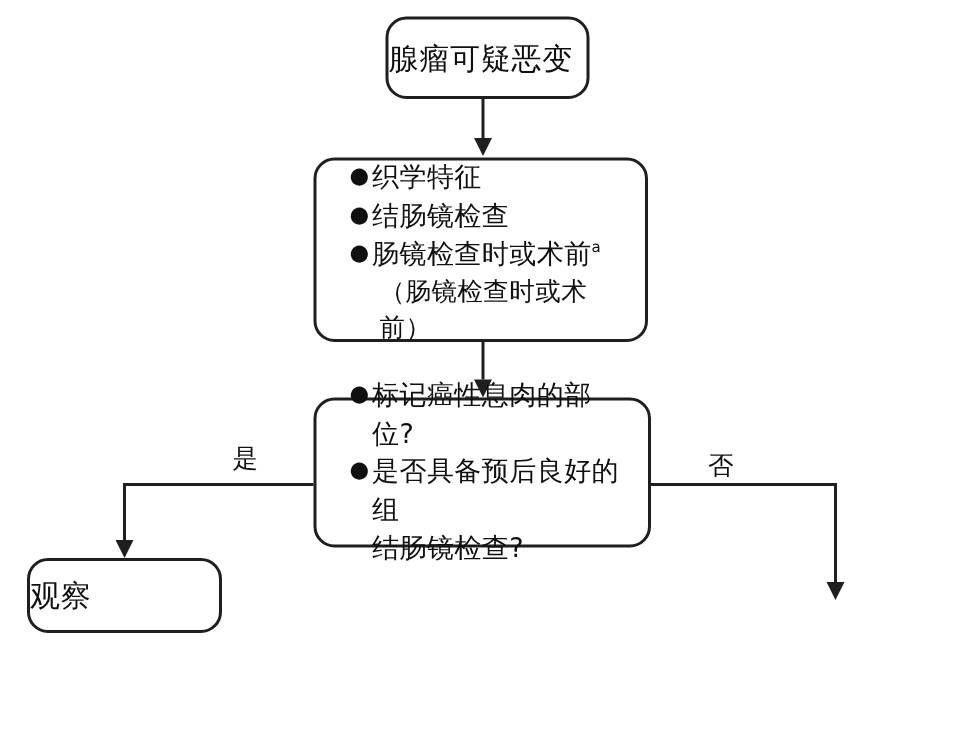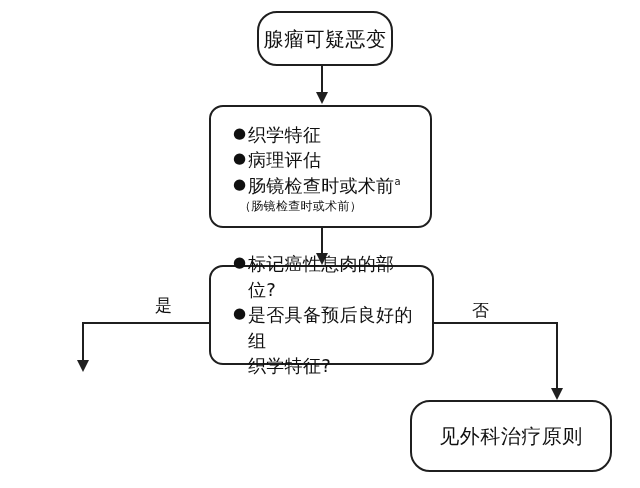--- a/index.html
+++ b/index.html
@@ -19,23 +19,21 @@
     position: absolute;
     box-sizing: border-box;
     background: #ffffff;
     border: 2px solid #1f1f1f;
     border-radius: 14px;
     color: #101010;
   }
   .node-center {
     display: flex;
     align-items: center;
-    justify-content: center;
     text-align: center;
-    border-radius: 20px;
   }
   .node-title {
     font-size: 20px;
     line-height: 1.2;
     letter-spacing: 0.5px;
   }
   .bullet-list {
     position: absolute;
     box-sizing: border-box;
     padding: 14px 10px 10px 22px;
@@ -55,24 +53,25 @@
   .bullet-dot {
     flex: 0 0 auto;
     width: 15px;
     font-size: 15px;
     line-height: 1.55;
   }
   .bullet-text {
     flex: 1 1 auto;
   }
   .cont-row {
-    font-size: 12px;
+    font-size: 17px;
     line-height: 1.42;
     letter-spacing: 0.3px;
     padding-left: 6px;
+    margin-left: 14px;
   }
   .sup {
     font-size: 10px;
     vertical-align: super;
     line-height: 0;
   }
   .edge-label {
     position: absolute;
     font-size: 17px;
     color: #101010;
@@ -120,44 +119,44 @@
   </div>
 
   <div class="node" style="left:209px; top:105px; width:223px; height:123px;">
     <div class="bullet-list">
       <div class="bullet-row">
         <span class="bullet-dot">●</span>
         <span class="bullet-text">织学特征</span>
       </div>
       <div class="bullet-row">
         <span class="bullet-dot">●</span>
-        <span class="bullet-text">病理评估</span>
+        <span class="bullet-text">结肠镜检查</span>
       </div>
       <div class="bullet-row">
         <span class="bullet-dot">●</span>
         <span class="bullet-text"><span>肠镜检查时或术前</span><span class="sup">a</span></span>
       </div>
       <div class="cont-row">（肠镜检查时或术前）</div>
     </div>
   </div>
 
   <div class="node" style="left:209px; top:265px; width:225px; height:100px;">
     <div class="bullet-list" style="padding-top:10px;">
       <div class="bullet-row">
         <span class="bullet-dot">●</span>
         <span class="bullet-text">标记癌性息肉的部位?</span>
       </div>
       <div class="bullet-row">
         <span class="bullet-dot">●</span>
-        <span class="bullet-text"><span>是否具备预后良好的组</span><br><span>织学特征?</span></span>
+        <span class="bullet-text"><span>是否具备预后良好的组</span><br><span>结肠镜检查?</span></span>
       </div>
     </div>
   </div>
 
   <div class="edge-label" style="left:155px; top:294px;">是</div>
   <div class="edge-label" style="left:472px; top:299px;">否</div>
 
+  <div class="node node-center" style="left:18px; top:372px; width:130px; height:50px;">
+    <span class="node-title">观察</span>
+  </div>
 
-  <div class="node node-center" style="left:410px; top:400px; width:202px; height:72px;">
-    <span class="node-title">见外科治疗原则</span>
-  </div>
 
 </div>
 
 </body></html>

